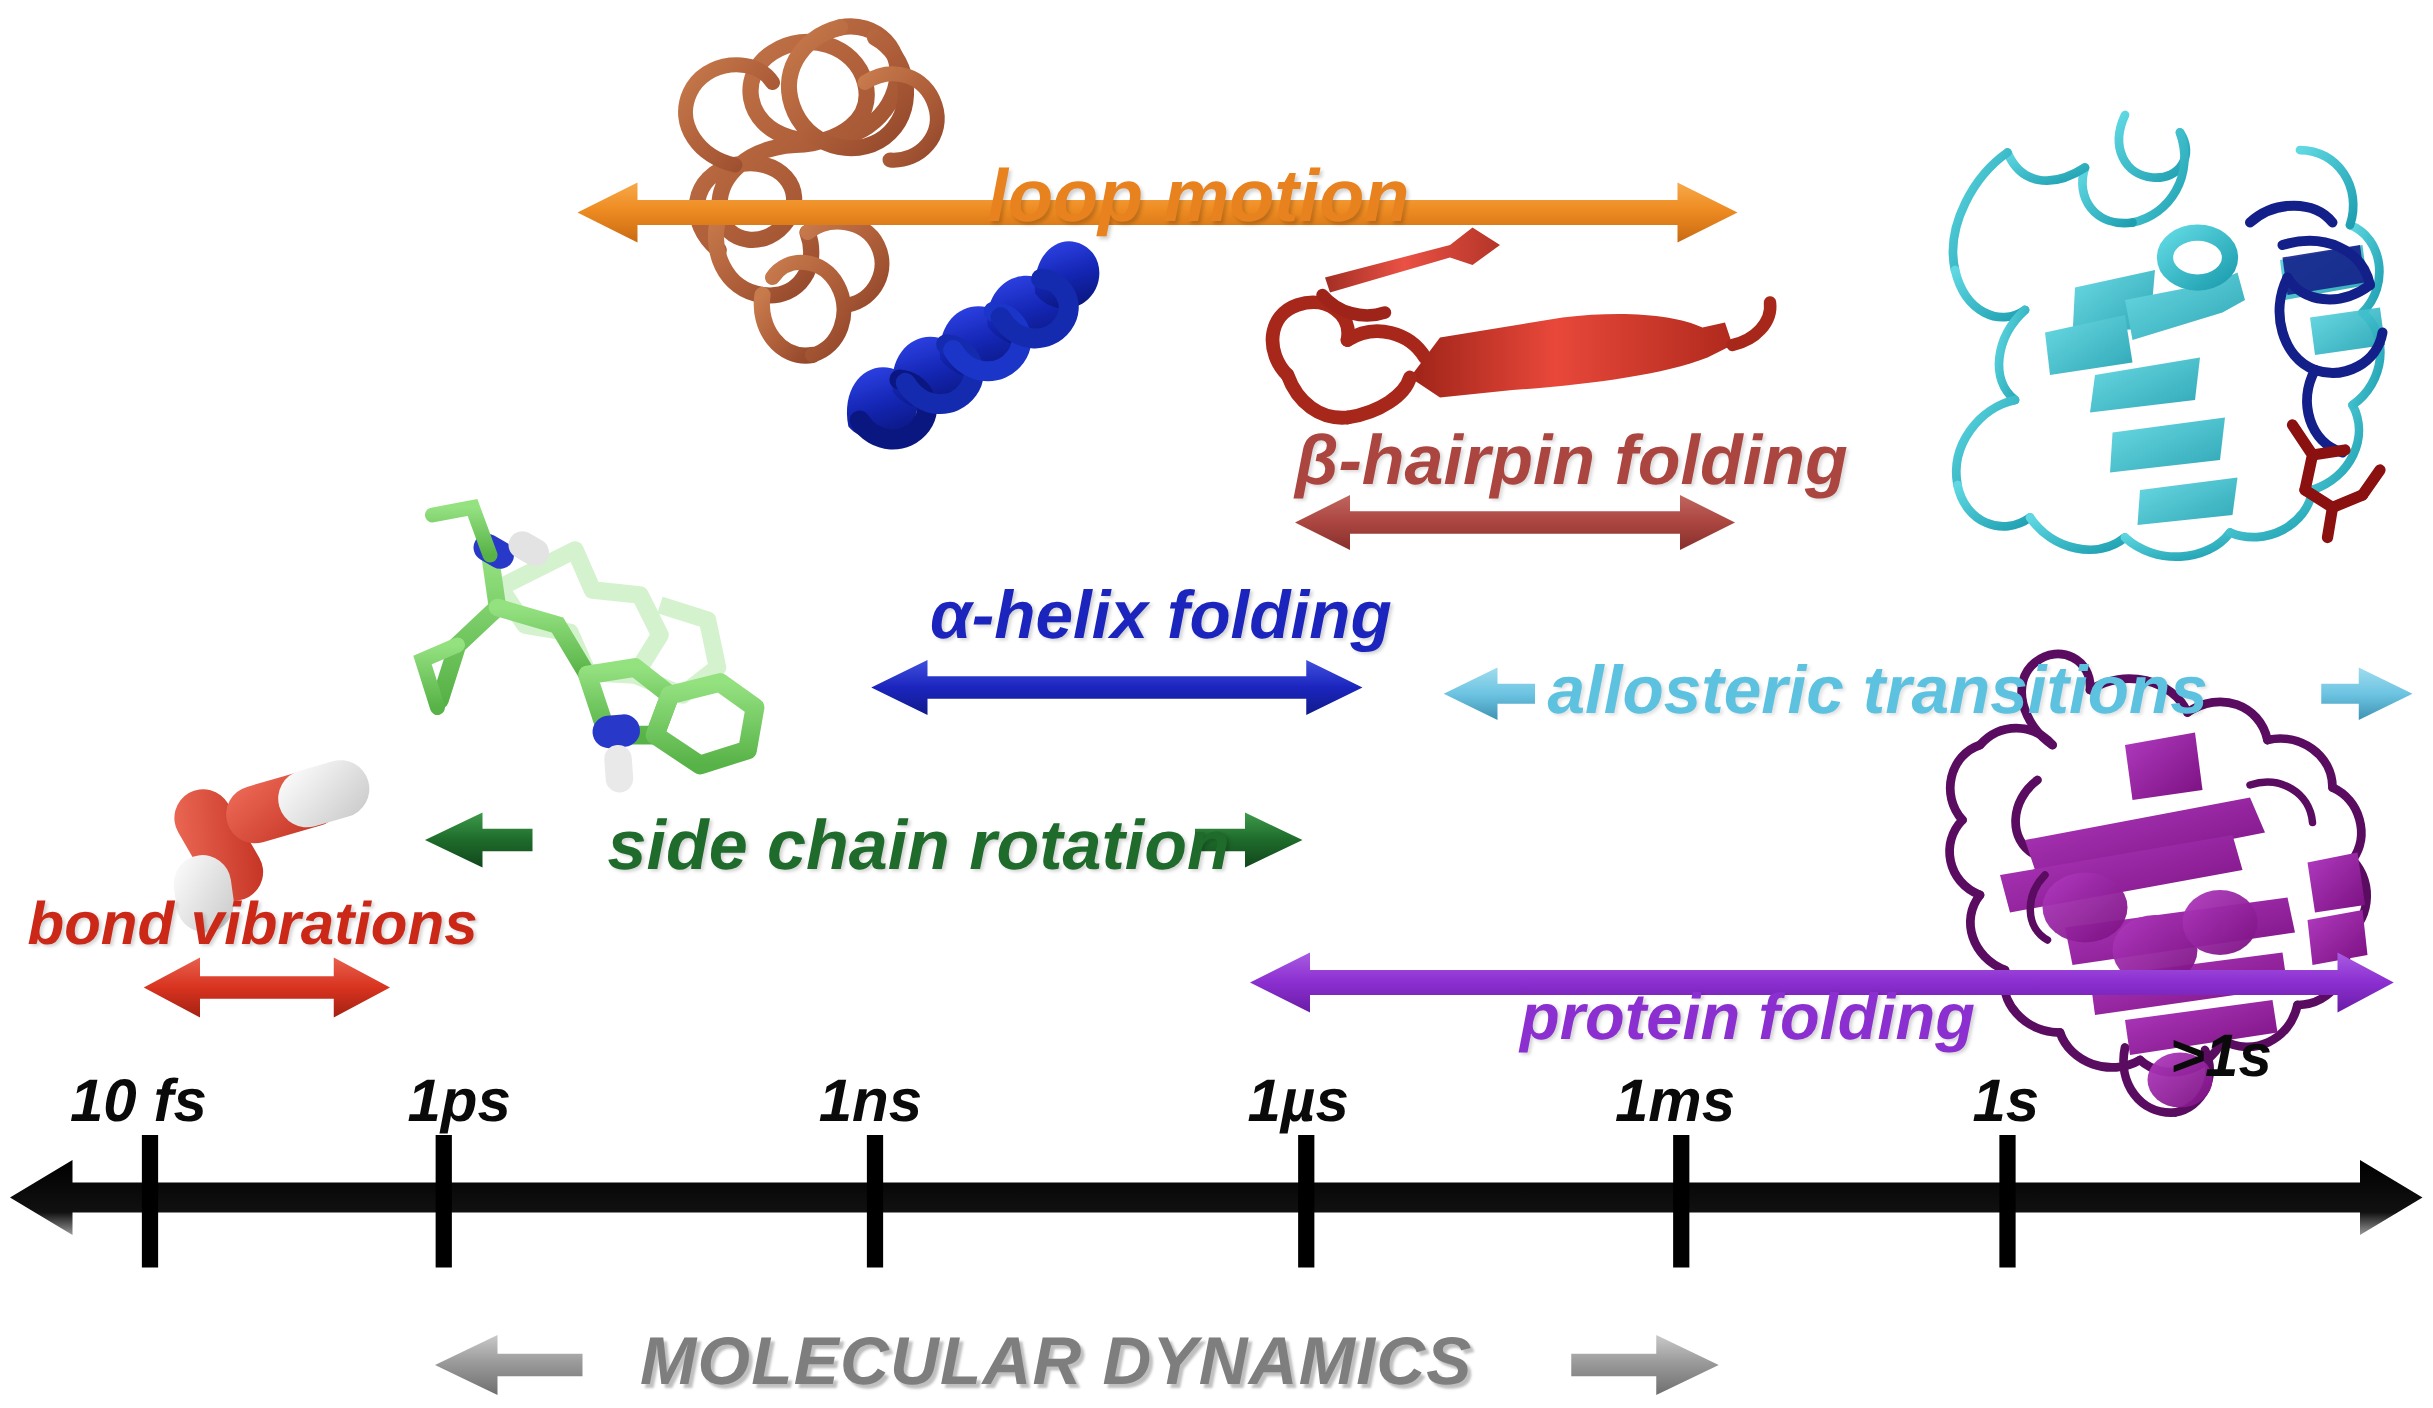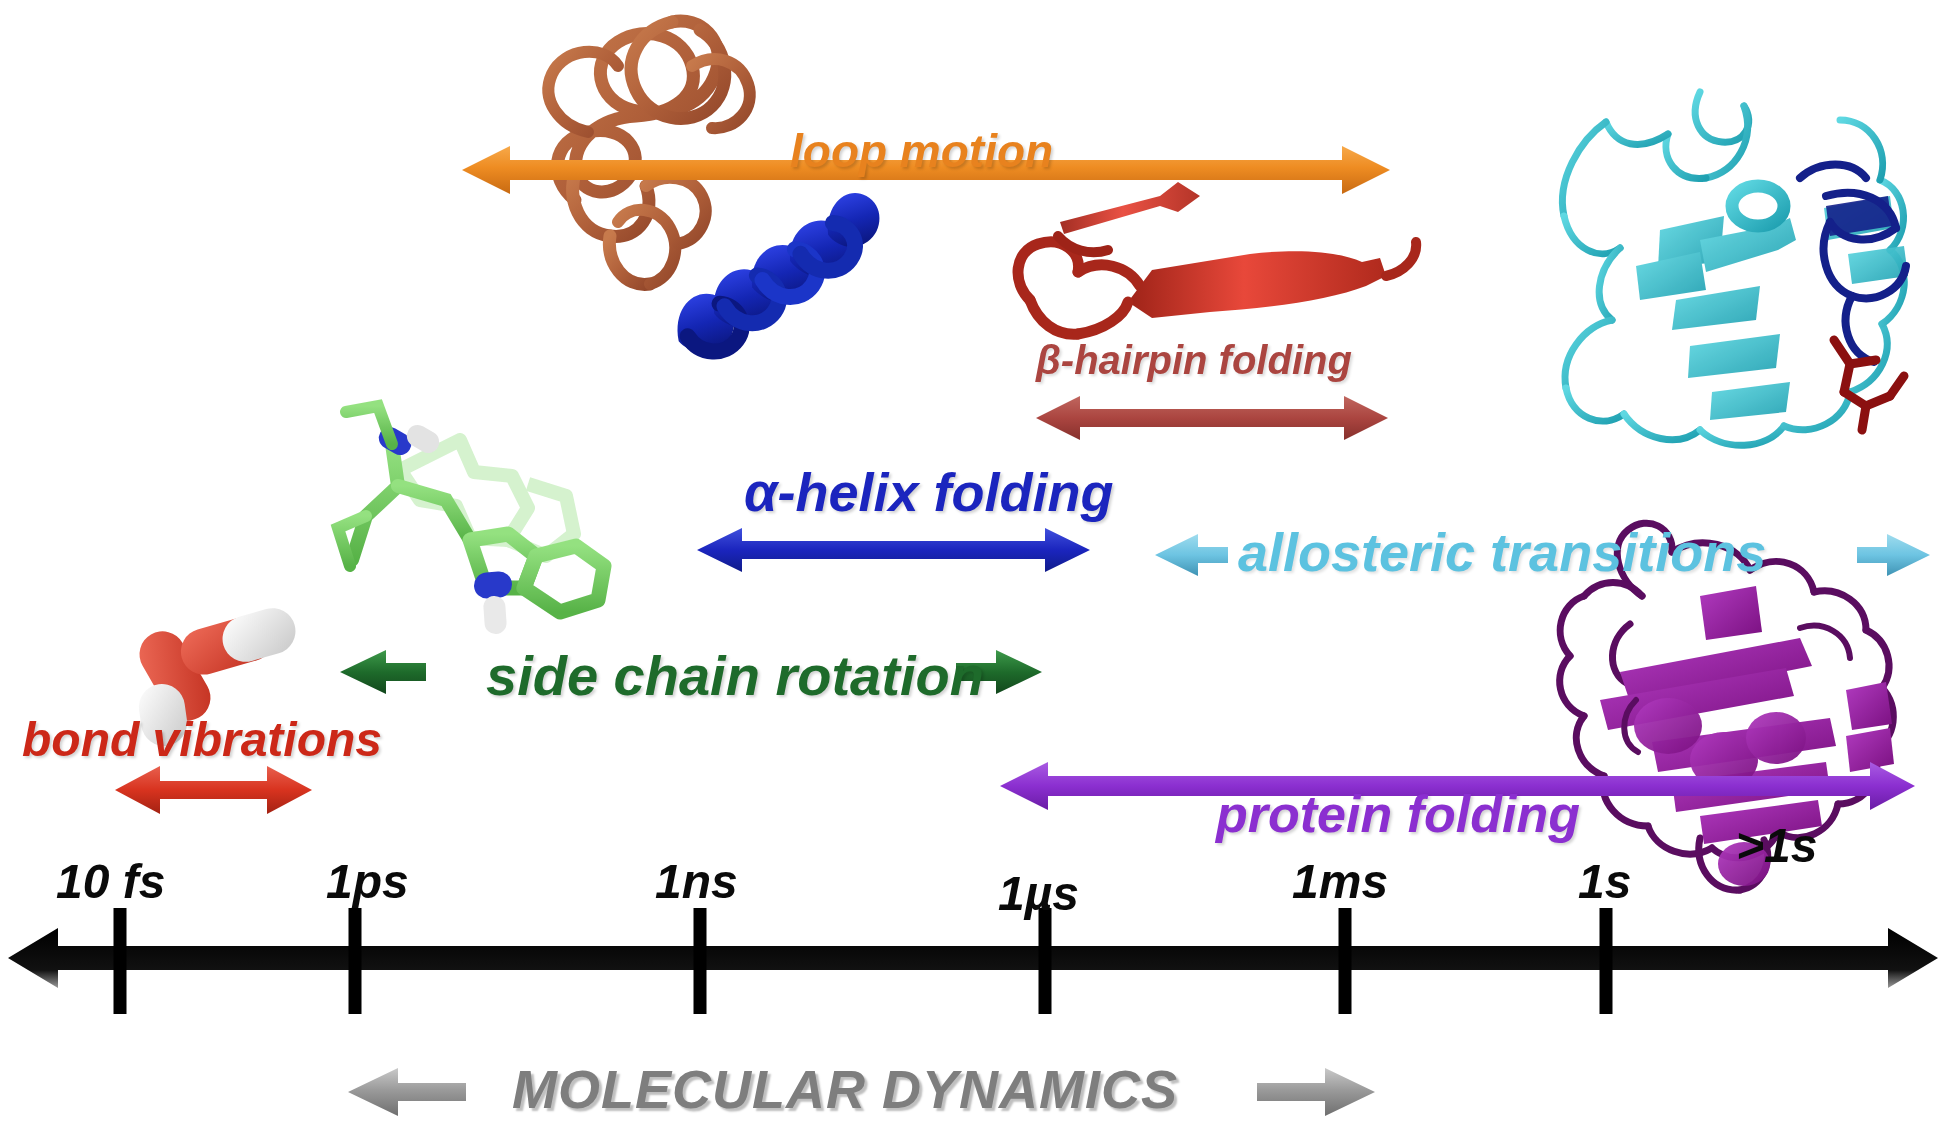--- a/index.html
+++ b/index.html
@@ -345,45 +345,45 @@
     <g>
       <path d="M348,1092 L398,1068 L398,1083 L466,1083 L466,1101 L398,1101
                L398,1116 Z" fill="url(#gGrayArrow)"></path>
     </g>
     <g>
       <path d="M1375,1092 L1325,1068 L1325,1083 L1257,1083 L1257,1101 L1325,1101
                L1325,1116 Z" fill="url(#gGrayArrow)"></path>
     </g>
   </svg>
 
-  <div class="lbl" style="left:790px; top:128px; font-size:46px; color:#E8821E;
+  <div class="lbl" style="left:790px; top:128px; font-size:59px; color:#E8821E;
               text-shadow:2px 2px 3px rgba(0,0,0,0.18);">loop motion</div>
 
-  <div class="lbl" style="left:1036px; top:340px; font-size:40px; color:#AB4540;
+  <div class="lbl" style="left:1036px; top:340px; font-size:56px; color:#AB4540;
               text-shadow:2px 2px 3px rgba(0,0,0,0.15);">β-hairpin folding</div>
 
   <div class="lbl" style="left:744px; top:465px; font-size:54px; color:#1B25BE;
               text-shadow:2px 2px 3px rgba(0,0,0,0.18);">α-helix folding</div>
 
   <div class="lbl" style="left:1238px; top:525px; font-size:54px; color:#5CC2E0;
               font-weight:bold; text-shadow:2px 2px 3px rgba(0,0,0,0.12);">allosteric transitions</div>
 
   <div class="lbl" style="left:446px; top:648px; font-size:56px; color:#1E6B2B;
               text-shadow:2px 2px 3px rgba(0,0,0,0.18);margin-left:40px;">side chain rotation</div>
 
   <div class="lbl" style="left:22px; top:716px; font-size:48px; color:#CC2818;
               text-shadow:2px 2px 3px rgba(0,0,0,0.18);">bond vibrations</div>
 
   <div class="lbl" style="left:1216px; top:760px; font-size:52px; color:#8B2FD0;
               text-shadow:2px 2px 3px rgba(0,0,0,0.18);margin-top:28px;">protein folding</div>
 
   <div class="tick-lbl" style="left:56px;  top:858px;">10 fs</div>
   <div class="tick-lbl" style="left:326px; top:858px;">1ps</div>
   <div class="tick-lbl" style="left:655px; top:858px;">1ns</div>
-  <div class="tick-lbl" style="left:998px; top:858px;margin-top:12px;">1µs</div>
+  <div class="tick-lbl" style="left:998px; top:858px;">1µs</div>
   <div class="tick-lbl" style="left:1292px;top:858px;">1ms</div>
   <div class="tick-lbl" style="left:1578px;top:858px;">1s</div>
   <div class="tick-lbl" style="left:1736px;top:822px;">&gt;1s</div>
 
   <div class="md-lbl" style="left:512px; top:1058px; font-size:54px; color:#7E7E7E;
               text-shadow:3px 3px 2px rgba(0,0,0,0.25);">MOLECULAR DYNAMICS</div>
 
 </div>
 
 </body></html>

